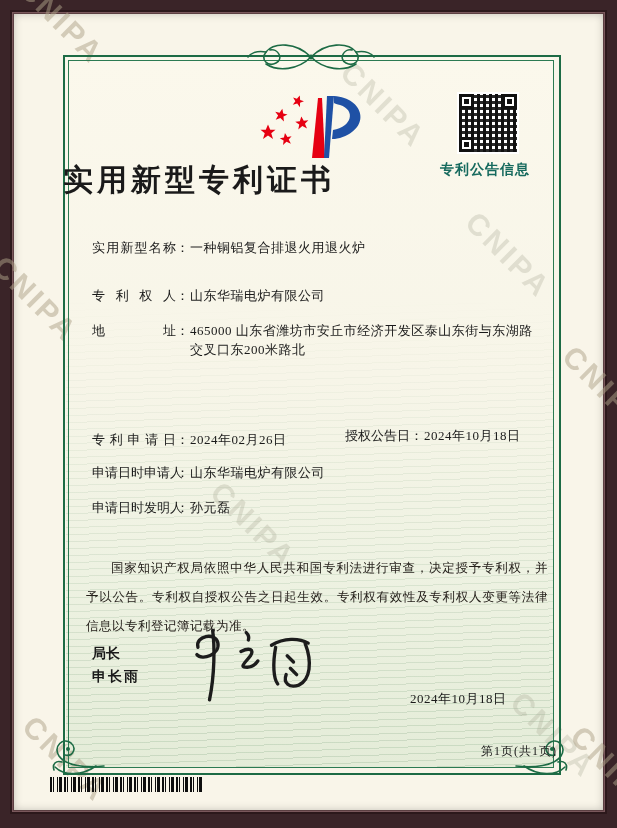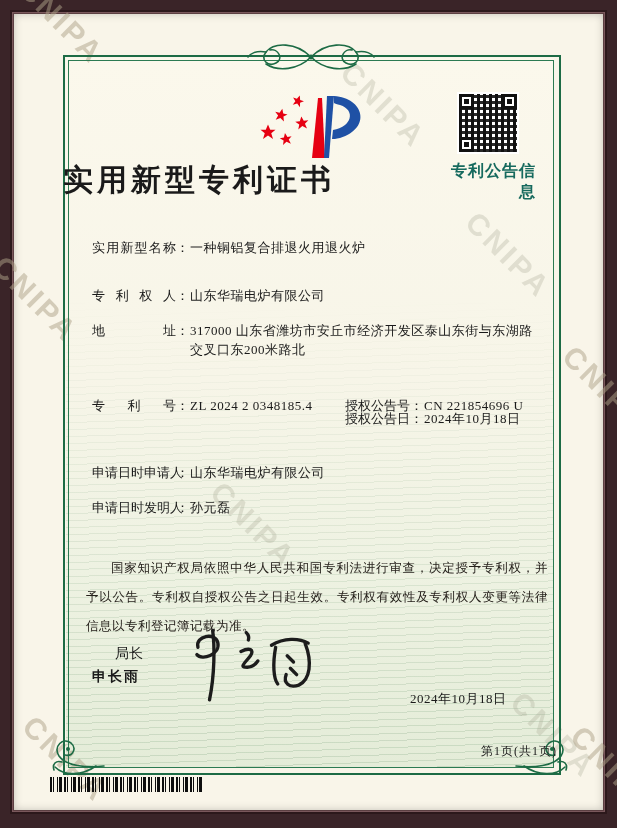--- a/index.html
+++ b/index.html
@@ -36,39 +36,39 @@
   
   .logo{left:252px;top:90px;width:122px;height:76px;}
   
   .qr{left:457px;top:92px;width:62px;height:62px;background:#fff;padding:2px;box-sizing:border-box;}
   .qr-noise{position:relative;width:100%;height:100%;
      background:repeating-linear-gradient(0deg,rgba(17,17,17,.9) 0 3px,transparent 3px 6px),
                 repeating-linear-gradient(90deg,#111 0 3px,#fdfdfd 3px 6px);}
   .qf{position:absolute;width:15px;height:15px;background:#fff;border:3px solid #111;box-sizing:border-box;}
   .qf::after{content:"";position:absolute;left:2px;top:2px;width:5px;height:5px;background:#111;}
   .qf.tl{left:0;top:0}.qf.tr{right:0;top:0}.qf.bl{left:0;bottom:0}
-  .qr-caption{left:440px;top:161px;width:96px;text-align:right;font-size:16px;font-weight:700;
+  .qr-caption{left:440px;top:161px;width:96px;text-align:left;font-size:14px;font-weight:700;
               color:#166a5e;letter-spacing:1px;}
   
   .row{left:92px;font-size:13px;line-height:19px;white-space:nowrap;}
   .row .lbl{display:inline-block;width:84px;text-align:justify;text-align-last:justify;
             white-space:nowrap;vertical-align:top;}
   .row .sep{display:inline-block;width:14px;vertical-align:top;}
   .row .val{display:inline-block;vertical-align:top;letter-spacing:.5px;}
   .row .val.wrap{white-space:normal;width:356px;}
   .r-name{top:238px}.r-patentee{top:286px}.r-address{top:321px}.r-inventor{top:362px}
   .r-patno{top:396px}.r-grantno{left:345px;top:396px}
-  .r-filed{top:430px}.r-granted{left:345px;top:409px}
+  .r-filed{top:430px}.r-granted{left:345px;top:426px}
   .r-app2{top:463px}.r-inv2{top:498px}
   .row2 .lbl2{display:inline-block;vertical-align:top;}
   
   .decl{left:78px;top:546px;width:462px;font-size:12.5px;line-height:29px;
         text-indent:2em;text-align:justify;letter-spacing:.5px;color:#26211c;}
   
-  .director-title{left:92px;top:645px;font-size:14px;font-weight:400;font-family:"Liberation Sans",sans-serif;margin-left:23px;}
+  .director-title{left:92px;top:645px;font-size:14px;font-weight:700;font-family:"Liberation Sans",sans-serif;}
   .director-name{left:92px;top:668px;font-size:14px;font-weight:700;font-family:"Liberation Sans",sans-serif;letter-spacing:2px;}
   .sig{left:182px;top:620px;width:160px;height:84px;}
   .issue-date{left:410px;top:690px;font-size:13px;letter-spacing:.5px;}
   .pageinfo{left:63px;top:743px;width:494px;text-align:right;font-size:12px;letter-spacing:1px;}
   
   .barcode{left:50px;top:777px;width:152px;height:15px;
      background:repeating-linear-gradient(90deg,#0e0e0e 0 2px,transparent 2px 3px,#0e0e0e 3px 4px,
         transparent 4px 7px,#0e0e0e 7px 8px,transparent 8px 9px,#0e0e0e 9px 12px,transparent 12px 14px);
      z-index:5;}
   
@@ -156,31 +156,28 @@
 
     <div class="abs row r-patentee">
       <span class="lbl">专利权人</span><span class="sep">：</span><span class="val">山东华瑞电炉有限公司</span>
     </div>
 
     <div class="abs row r-name">
       <span class="lbl">实用新型名称</span><span class="sep">：</span><span class="val">一种铜铝复合排退火用退火炉</span>
     </div>
 
     <div class="abs row r-address">
-      <span class="lbl">地址</span><span class="sep">：</span><span class="val wrap">317000 山东省潍坊市安丘市经济开发区泰山东街与东湖路交叉口东200米路北</span>
-    </div>
-
-
-    <div class="abs row r-patno">
-      <span class="lbl">专利号</span><span class="sep">：</span><span class="val">ZL 2024 2 0348185.4</span>
-    </div>
-    <div class="abs row row2 r-grantno">
-      <span class="lbl2">授权公告号</span><span class="sep">：</span><span class="val">CN 221854696 U</span>
-    </div>
-
+      <span class="lbl">地址</span><span class="sep">：</span><span class="val wrap">465000 山东省潍坊市安丘市经济开发区泰山东街与东湖路交叉口东200米路北</span>
+    </div>
+
+
+
+    <div class="abs row r-filed">
+      <span class="lbl">专利申请日</span><span class="sep">：</span><span class="val">2024年02月26日</span>
+    </div>
     <div class="abs row row2 r-granted">
       <span class="lbl2">授权公告日</span><span class="sep">：</span><span class="val">2024年10月18日</span>
     </div>
 
     <div class="abs row r-app2">
       <span class="lbl">申请日时申请人</span><span class="sep">：</span><span class="val">山东华瑞电炉有限公司</span>
     </div>
 
     <div class="abs row r-inv2">
       <span class="lbl">申请日时发明人</span><span class="sep">：</span><span class="val">孙元磊</span>

